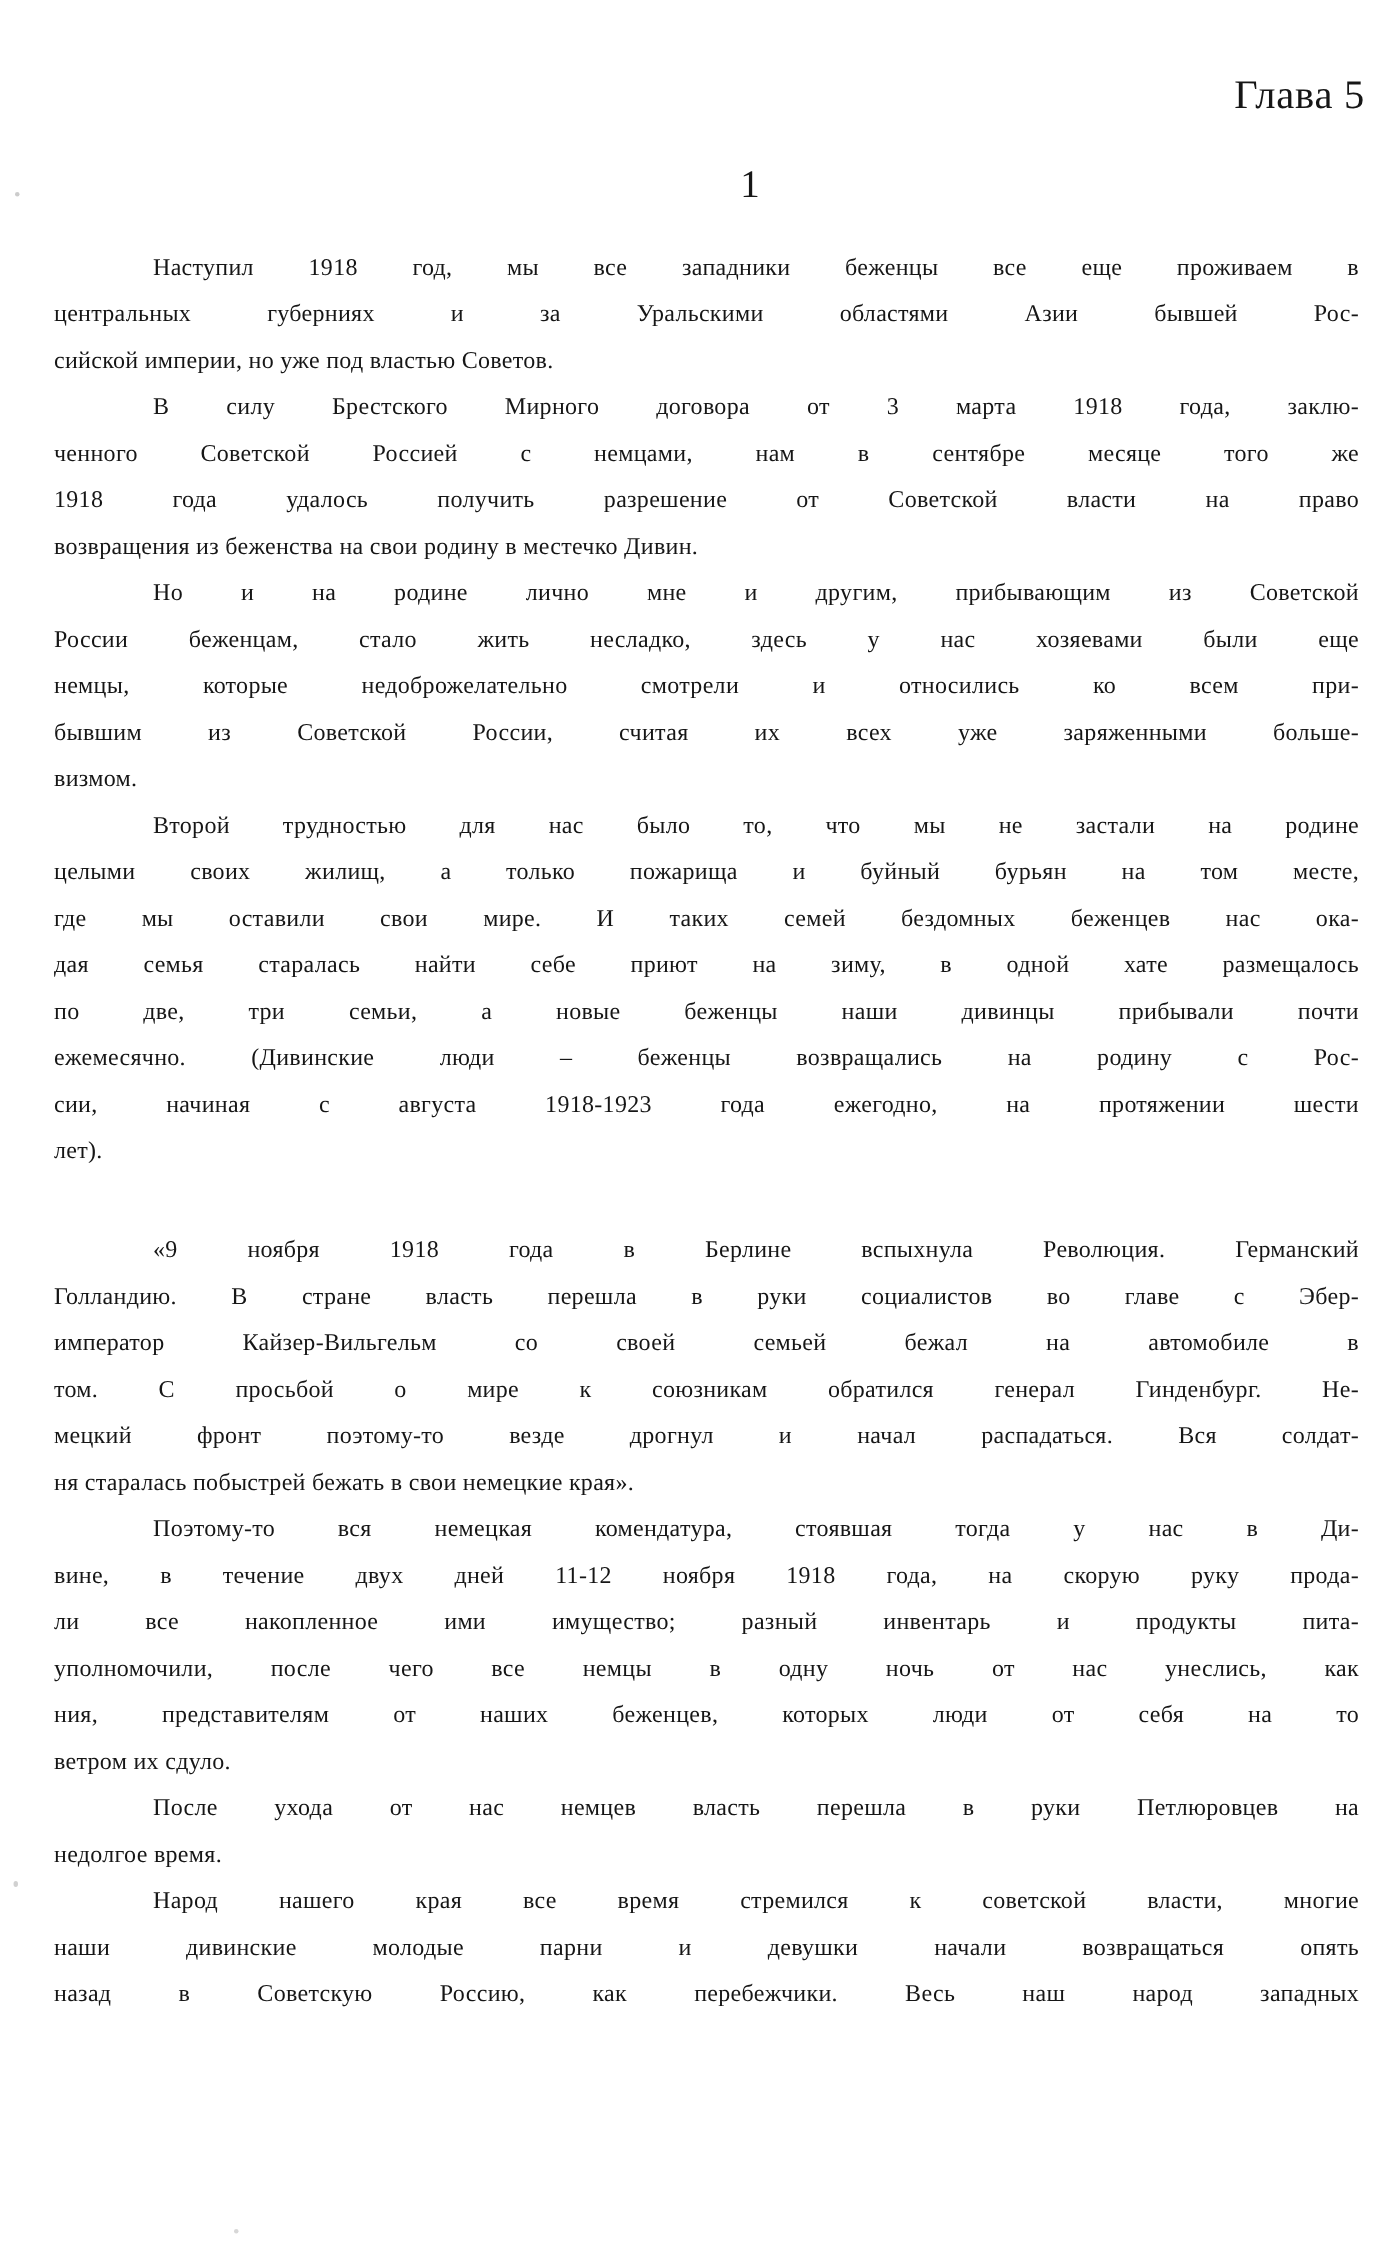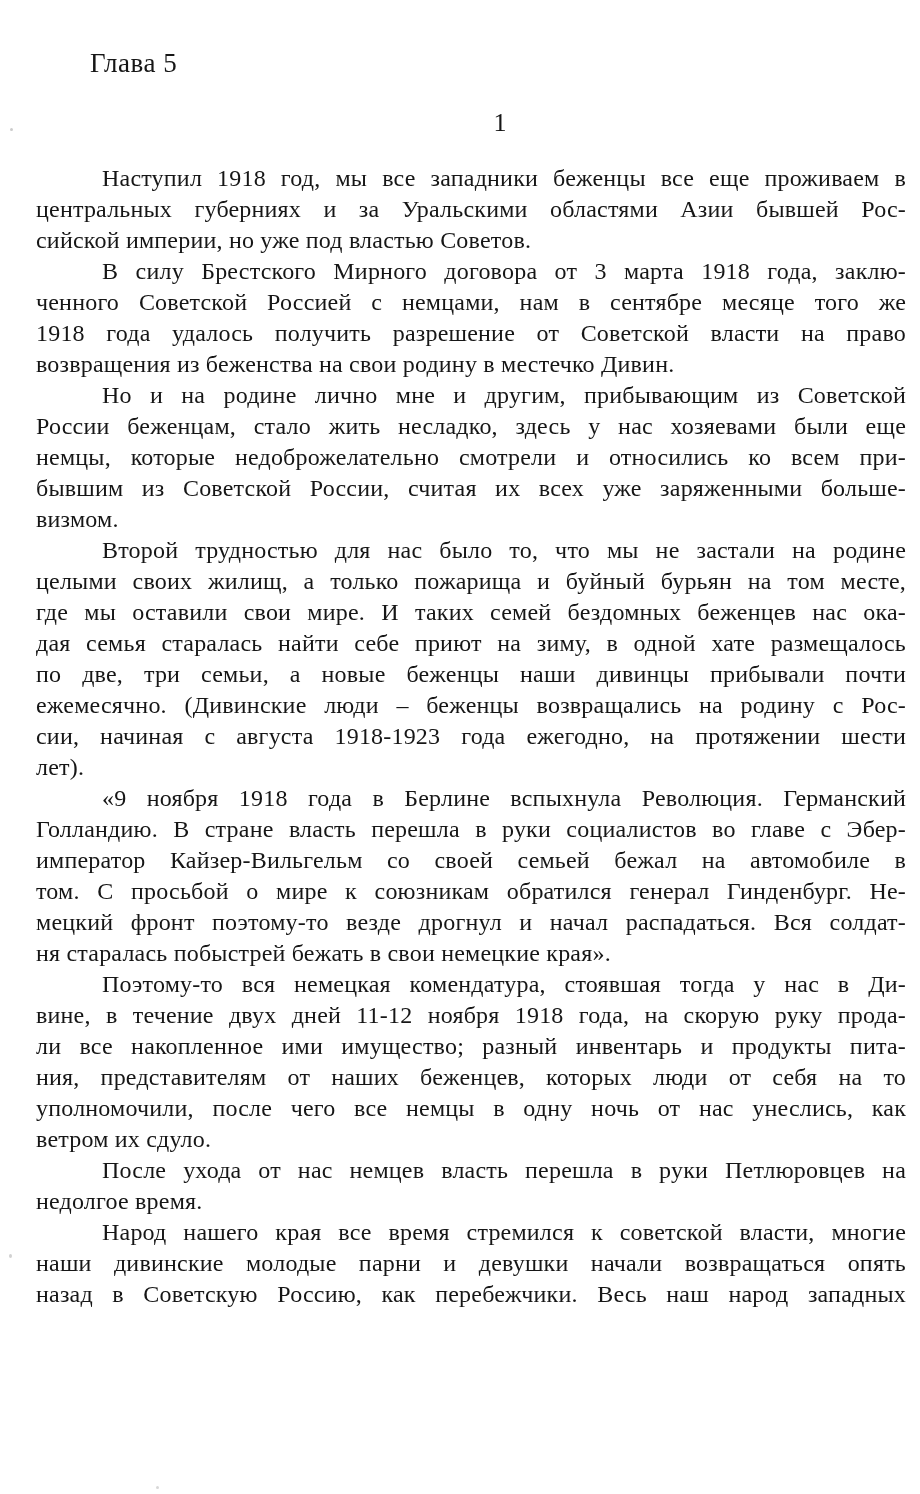--- a/index.html
+++ b/index.html
@@ -14,46 +14,46 @@
     background: #ffffff;
     overflow: hidden;
     font-family: "Liberation Serif", "DejaVu Serif", serif;
     color: #161616;
   }
   .chapter-title {
     position: absolute;
     top: 48px;
     left: 90px;
     width: 820px;
-    text-align: left;
+    text-align: right;
     font-size: 27px;
     line-height: 30px;
     letter-spacing: 0.5px;
   }
   .section-number {
     position: absolute;
     top: 108px;
     left: 90px;
     width: 820px;
     text-align: center;
     font-size: 26px;
     line-height: 30px;
   }
   .text-body {
     position: absolute;
     top: 163px;
     left: 36px;
     width: 870px;
   }
   .paragraph { margin: 0; }
-  .paragraph.gap-before { }
+  .paragraph.gap-before { margin-top: 35px; }
   .line {
     height: 31px;
     line-height: 31px;
-    font-size: 24px;
+    font-size: 16px;
     overflow: hidden;
     text-align: justify;
     letter-spacing: 0.2px;
   }
   .line.just { text-align-last: justify; }
   .line.first { text-indent: 66px; }
   .page-number {
     position: absolute;
     top: 1495px;
     left: 0;
@@ -111,22 +111,22 @@
         <div class="line just">Голландию. В стране власть перешла в руки социалистов во главе с Эбер-</div>
         <div class="line just">император Кайзер-Вильгельм со своей семьей бежал на автомобиле в</div>
         <div class="line just">том. С просьбой о мире к союзникам обратился генерал Гинденбург. Не-</div>
         <div class="line just">мецкий фронт поэтому-то везде дрогнул и начал распадаться. Вся солдат-</div>
         <div class="line">ня старалась побыстрей бежать в свои немецкие края».</div>
       </div>
       <div class="paragraph">
         <div class="line first just">Поэтому-то вся немецкая комендатура, стоявшая тогда у нас в Ди-</div>
         <div class="line just">вине, в течение двух дней 11-12 ноября 1918 года, на скорую руку прода-</div>
         <div class="line just">ли все накопленное ими имущество; разный инвентарь и продукты пита-</div>
+        <div class="line just">уполномочили, после чего все немцы в одну ночь от нас унеслись, как</div>
         <div class="line just">ния, представителям от наших беженцев, которых люди от себя на то</div>
-        <div class="line just">уполномочили, после чего все немцы в одну ночь от нас унеслись, как</div>
         <div class="line">ветром их сдуло.</div>
       </div>
       <div class="paragraph">
         <div class="line first just">После ухода от нас немцев власть перешла в руки Петлюровцев на</div>
         <div class="line">недолгое время.</div>
       </div>
       <div class="paragraph">
         <div class="line first just">Народ нашего края все время стремился к советской власти, многие</div>
         <div class="line just">наши дивинские молодые парни и девушки начали возвращаться опять</div>
         <div class="line just">назад в Советскую Россию, как перебежчики. Весь наш народ западных</div>

